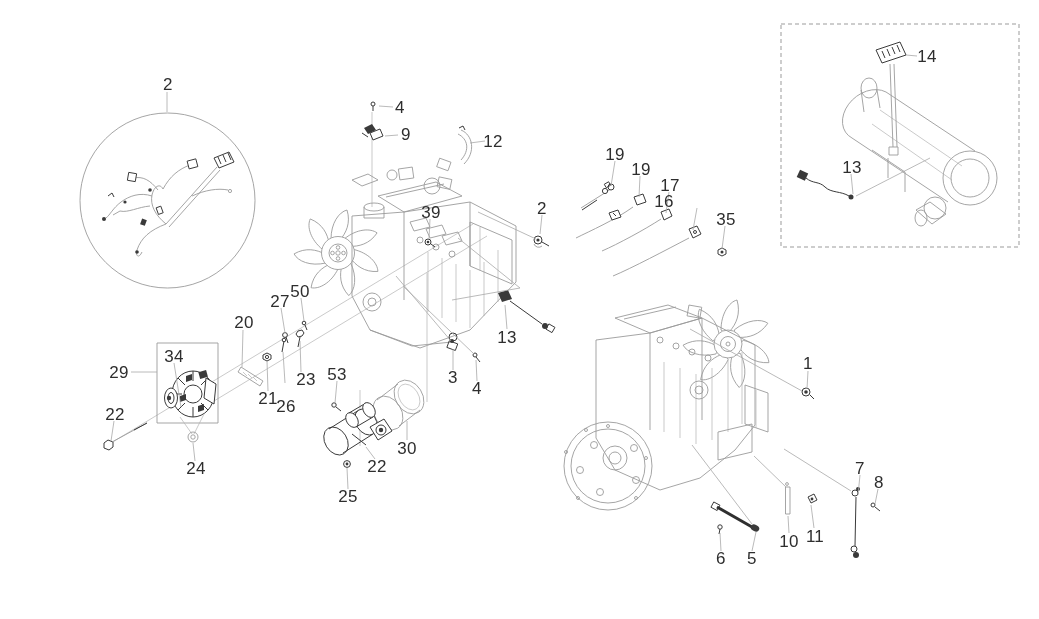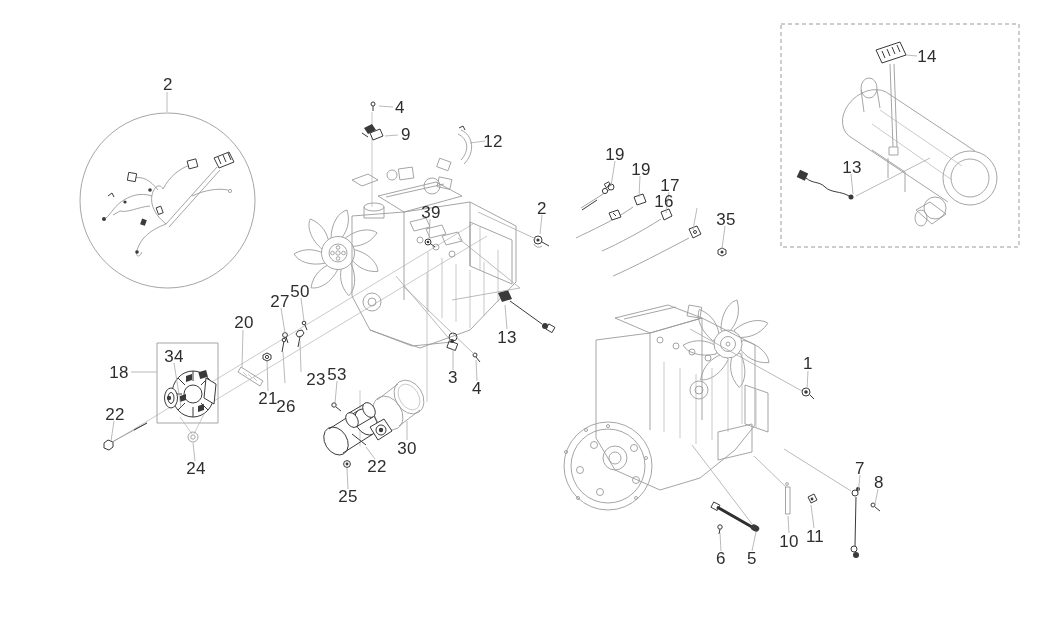--- a/index.html
+++ b/index.html
@@ -463,27 +463,27 @@
 <div class="callout" style="left:507px;top:337px">13</div>
 <div class="callout" style="left:927px;top:56px">14</div>
 <div class="callout" style="left:168px;top:84px">2</div>
 <div class="callout" style="left:664px;top:201px">16</div>
 <div class="callout" style="left:670px;top:185px">17</div>
 <div class="callout" style="left:615px;top:154px">19</div>
 <div class="callout" style="left:641px;top:169px">19</div>
 <div class="callout" style="left:244px;top:322px">20</div>
 <div class="callout" style="left:268px;top:398px">21</div>
 <div class="callout" style="left:377px;top:466px">22</div>
-<div class="callout" style="left:316px;top:379px">23</div>
+<div class="callout" style="left:306px;top:379px">23</div>
 <div class="callout" style="left:196px;top:468px">24</div>
 <div class="callout" style="left:348px;top:496px">25</div>
 <div class="callout" style="left:286px;top:406px">26</div>
 <div class="callout" style="left:300px;top:291px">50</div>
 <div class="callout" style="left:115px;top:414px">22</div>
 <div class="callout" style="left:431px;top:212px">39</div>
 <div class="callout" style="left:407px;top:448px">30</div>
 <div class="callout" style="left:337px;top:374px">53</div>
 <div class="callout" style="left:280px;top:301px">27</div>
-<div class="callout" style="left:119px;top:372px">18</div>
+<div class="callout" style="left:119px;top:372px">29</div>
 <div class="callout" style="left:174px;top:356px">34</div>
 <div class="callout" style="left:726px;top:219px">35</div>
 
 </div>
 
 </body></html>

